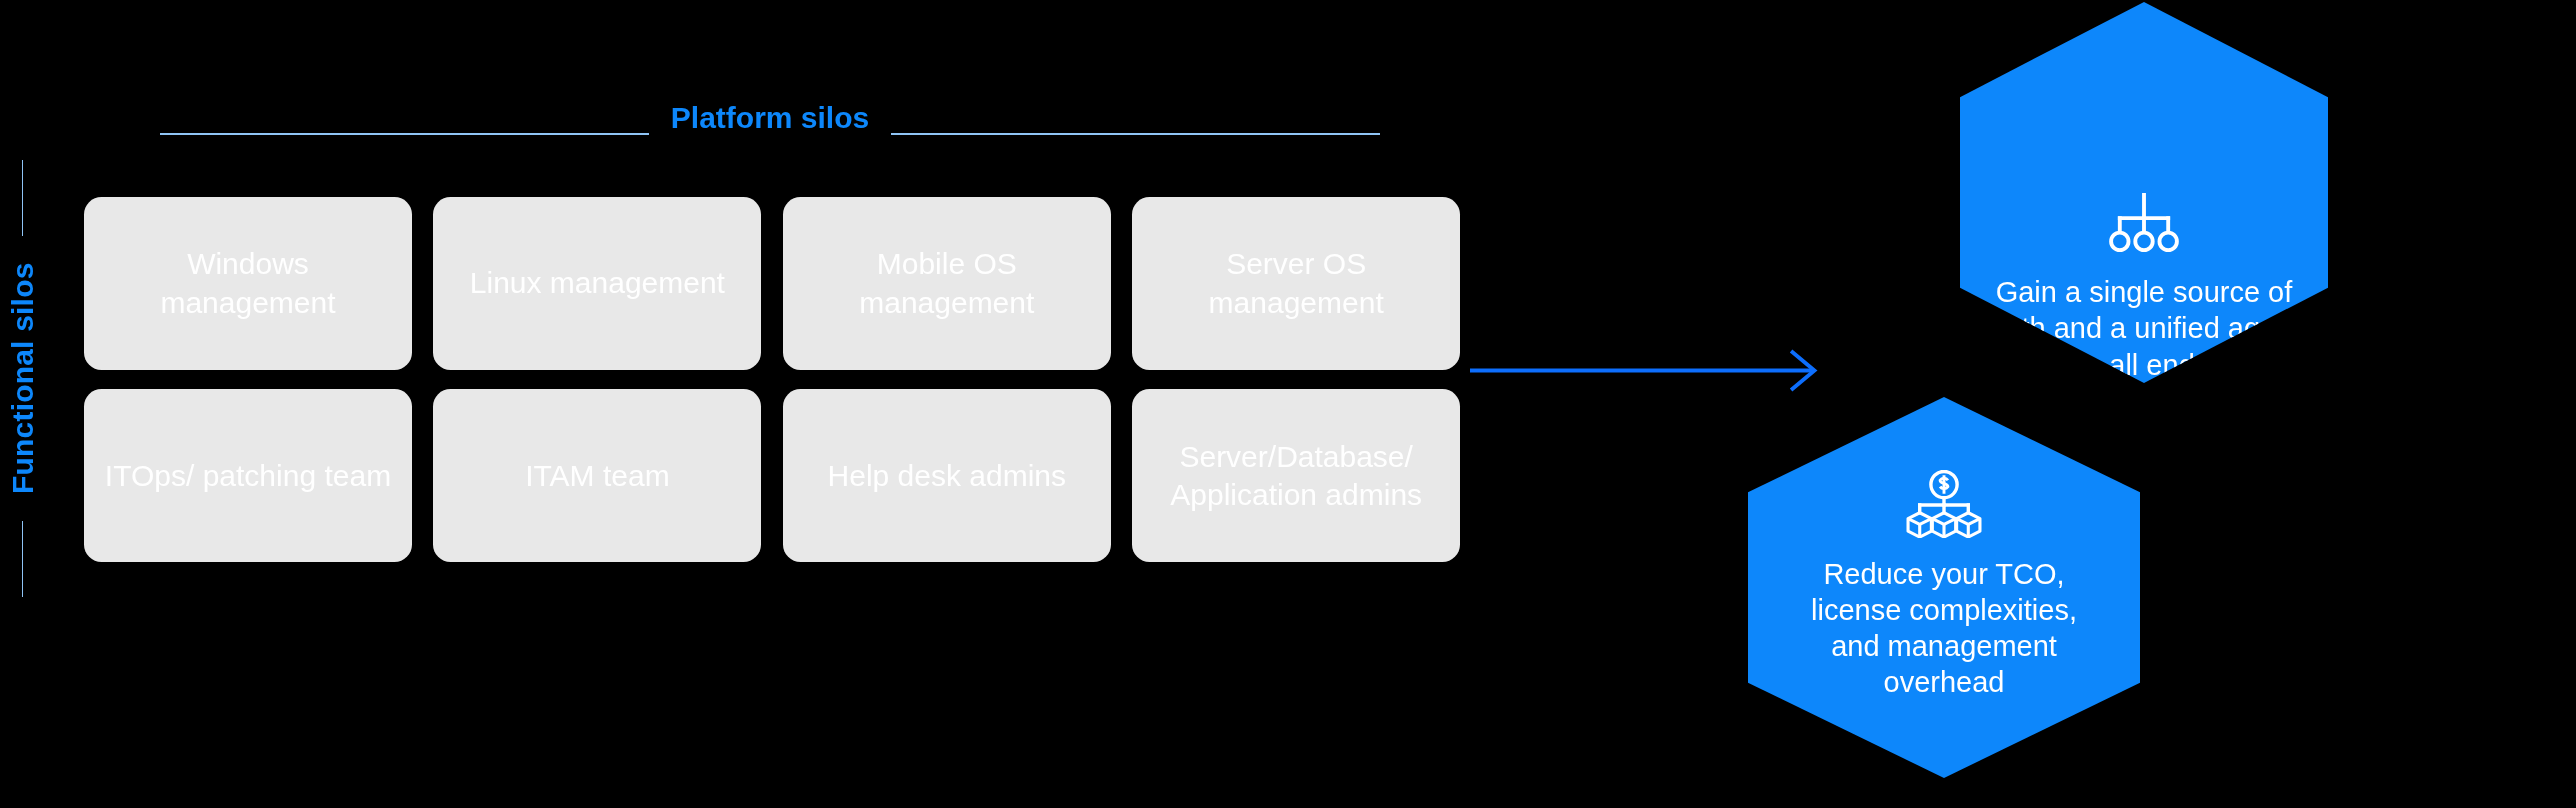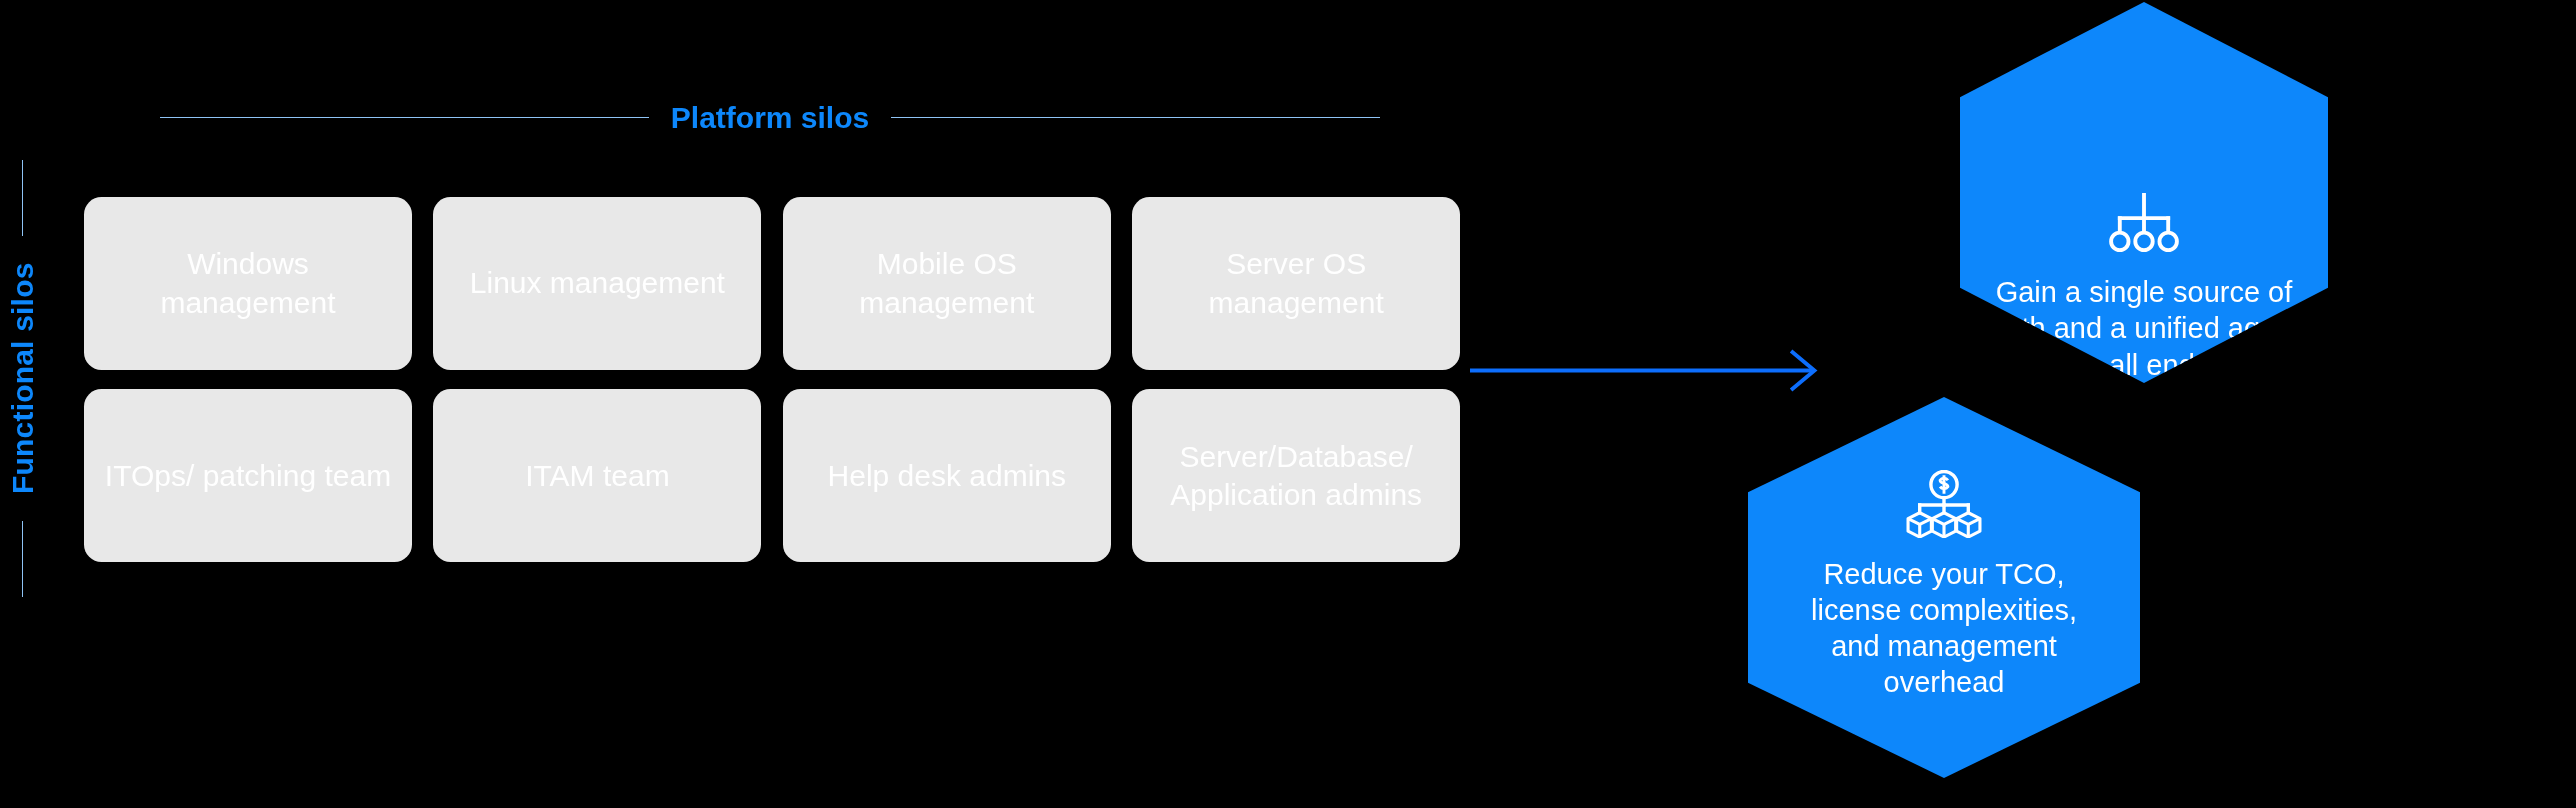--- a/index.html
+++ b/index.html
@@ -27,21 +27,21 @@
     font-size:30px;
     font-weight:bold;
     letter-spacing:0.2px;
     white-space:nowrap;
   }
 
   
   .haxis {
     position:absolute; left:160px; top:100px;
     width:1220px; height:35px;
-    display:flex; align-items:center; gap:0px;
+    display:flex; align-items:flex-end; gap:0px;
   }
   .haxis .hline { height:1.9px; background:#8fc4f5; flex:1 1 auto; }
   .haxis .hlabel {
     color:#0d87fb;
     font-size:30px;
     font-weight:bold;
     padding:0 21.4px;
     white-space:nowrap;
   }
 

